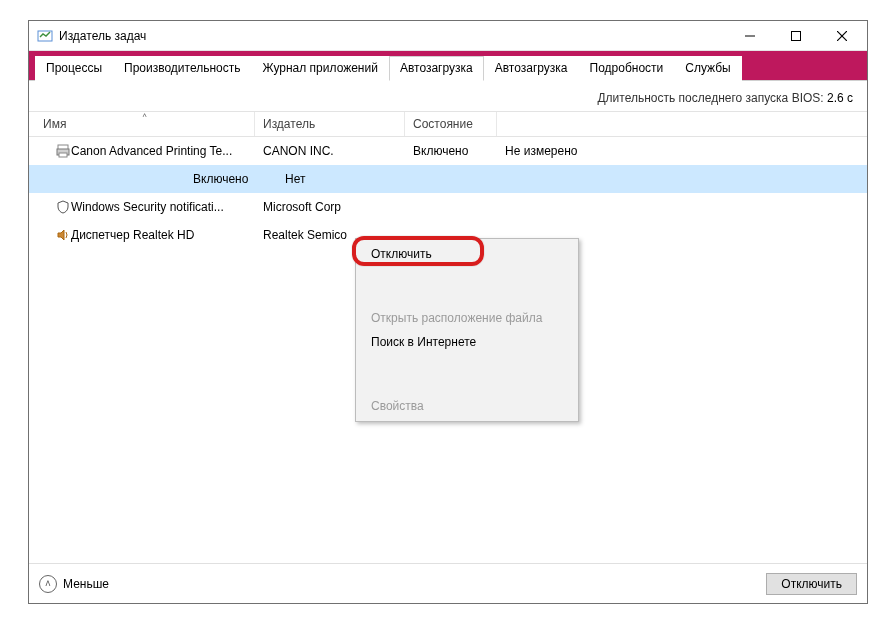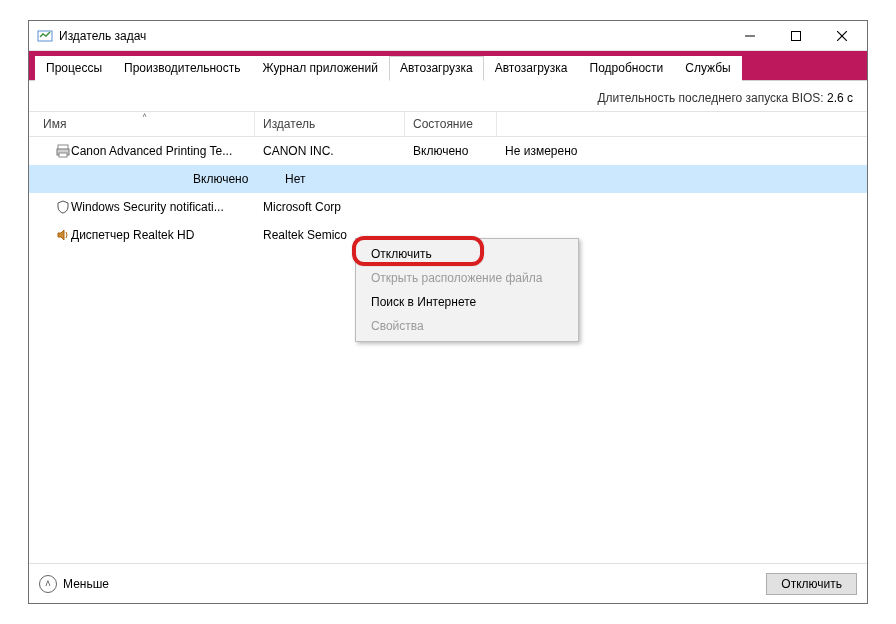--- a/index.html
+++ b/index.html
@@ -145,21 +145,21 @@
       background: #f2f2f2;
       border: 1px solid #bcbcbc;
       box-shadow: 2px 2px 4px rgba(0,0,0,0.25);
       padding: 3px;
       font-size: 12px;
     }
     .cm-item {
       padding: 5px 12px;
       cursor: default;
     }
-    .cm-item.disabled { color: #9b9b9b; }
+    .cm-item.disabled { color: #9b9b9b; margin-top: 40px; }
     .cm-item.highlight {
       position: relative;
     }
     .cm-highlight-ring {
       position: absolute;
       left: 352px; top: 236px;
       width: 132px; height: 30px;
       border: 4px solid #d81e1e;
       border-radius: 12px;
       pointer-events: none;

